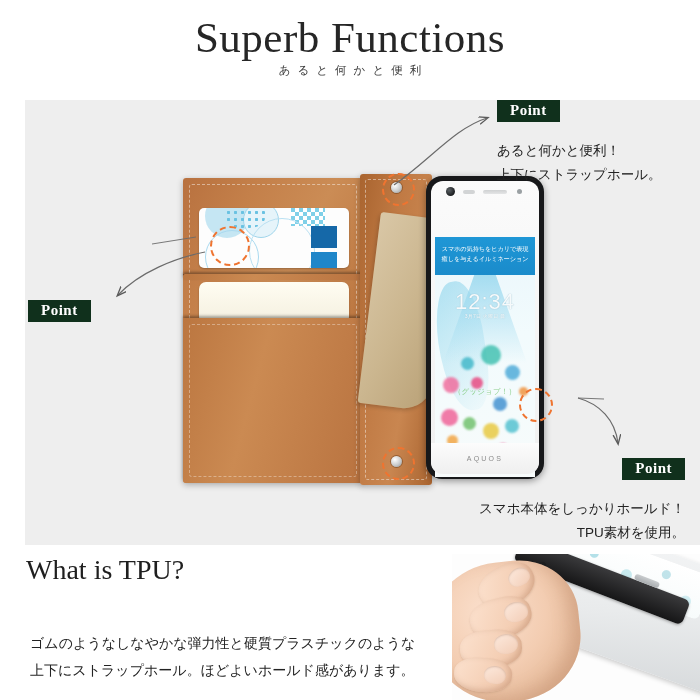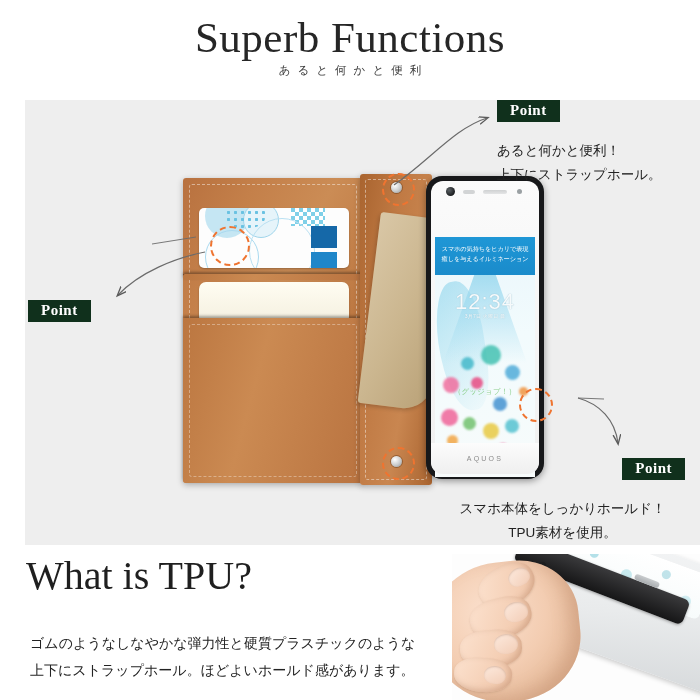--- a/index.html
+++ b/index.html
@@ -27,21 +27,21 @@
 
   
   .callout{position:absolute;}
   .badge{
     display:inline-block;background:#10301c;color:#ffffff;
     font-family:"Liberation Serif","DejaVu Serif",serif;
     font-size:15px;font-weight:700;letter-spacing:.5px;
     padding:2px 13px 3px 13px;line-height:1.15;
   }
   .ctext{font-size:13.5px;line-height:1.75;color:#222;margin-top:17px;white-space:pre-line;}
-  .ctext.right{text-align:center;}
+  .ctext.right{text-align:right;}
 
   .callout-top{left:497px;top:100px;}
   .callout-left{left:28px;top:300px;}
   .callout-br{left:440px;top:458px;width:245px;text-align:right;}
 
   
   .photo{position:absolute;left:155px;top:168px;width:430px;height:325px;}
 
   .leather{
     position:absolute;border-radius:3px;
@@ -159,21 +159,21 @@
   .aquos{font-size:7px;letter-spacing:2.2px;color:#8c8c8c;}
 
   
   .arrows{position:absolute;left:0;top:0;width:700px;height:700px;pointer-events:none;}
 
   
   .tpu{position:absolute;left:0;top:548px;width:700px;height:152px;background:#fff;}
   .tpu-title{
     position:absolute;left:26px;top:8px;
     font-family:"Liberation Serif","DejaVu Serif",serif;
-    font-size:40px;line-height:1;color:#1f1f1f;text-align:right;
+    font-size:28px;line-height:1;color:#1f1f1f;text-align:right;
   }
   .tpu-sub{position:absolute;left:28px;top:58px;font-size:11px;letter-spacing:5.5px;color:#3a3a3a;}
   .tpu-body{position:absolute;left:30px;top:82px;width:415px;font-size:14px;line-height:1.95;color:#232323;white-space:pre-line;}
 
   .tpu-photo{position:absolute;left:452px;top:6px;width:248px;height:146px;overflow:hidden;background:#fdfdfd;}
   .tp-phone{position:absolute;left:78px;top:-10px;width:210px;height:120px;
     background:linear-gradient(165deg,#f6f7f8 0%,#e9ebec 55%,#d7dadc 100%);
     border-radius:10px;transform:rotate(20deg);box-shadow:0 2px 5px rgba(0,0,0,.2);}
   .tp-screenart{position:absolute;left:108px;top:-4px;width:150px;height:46px;transform:rotate(20deg);
     background:

